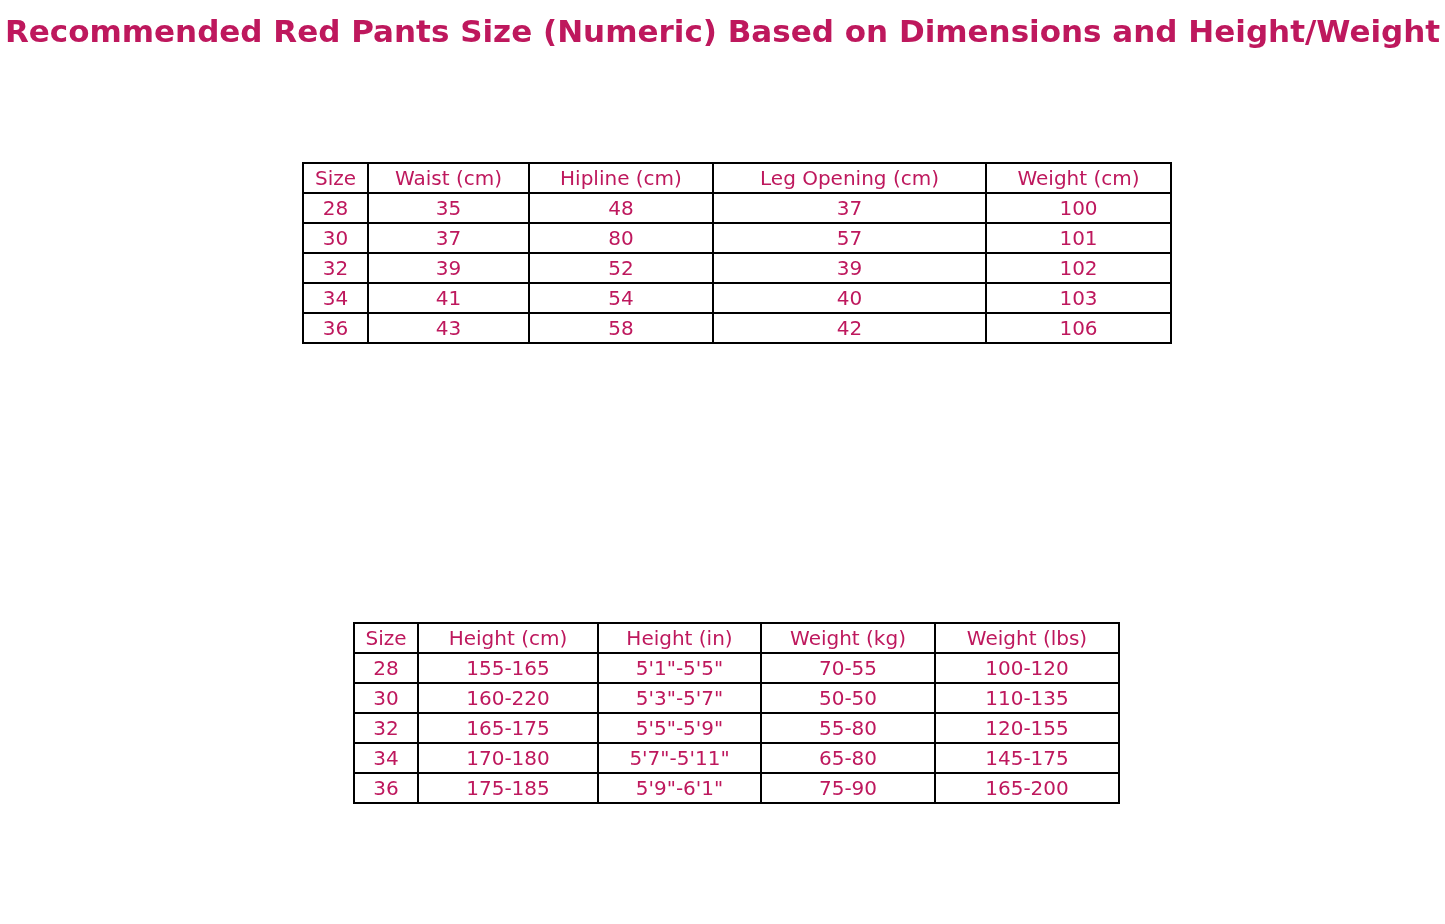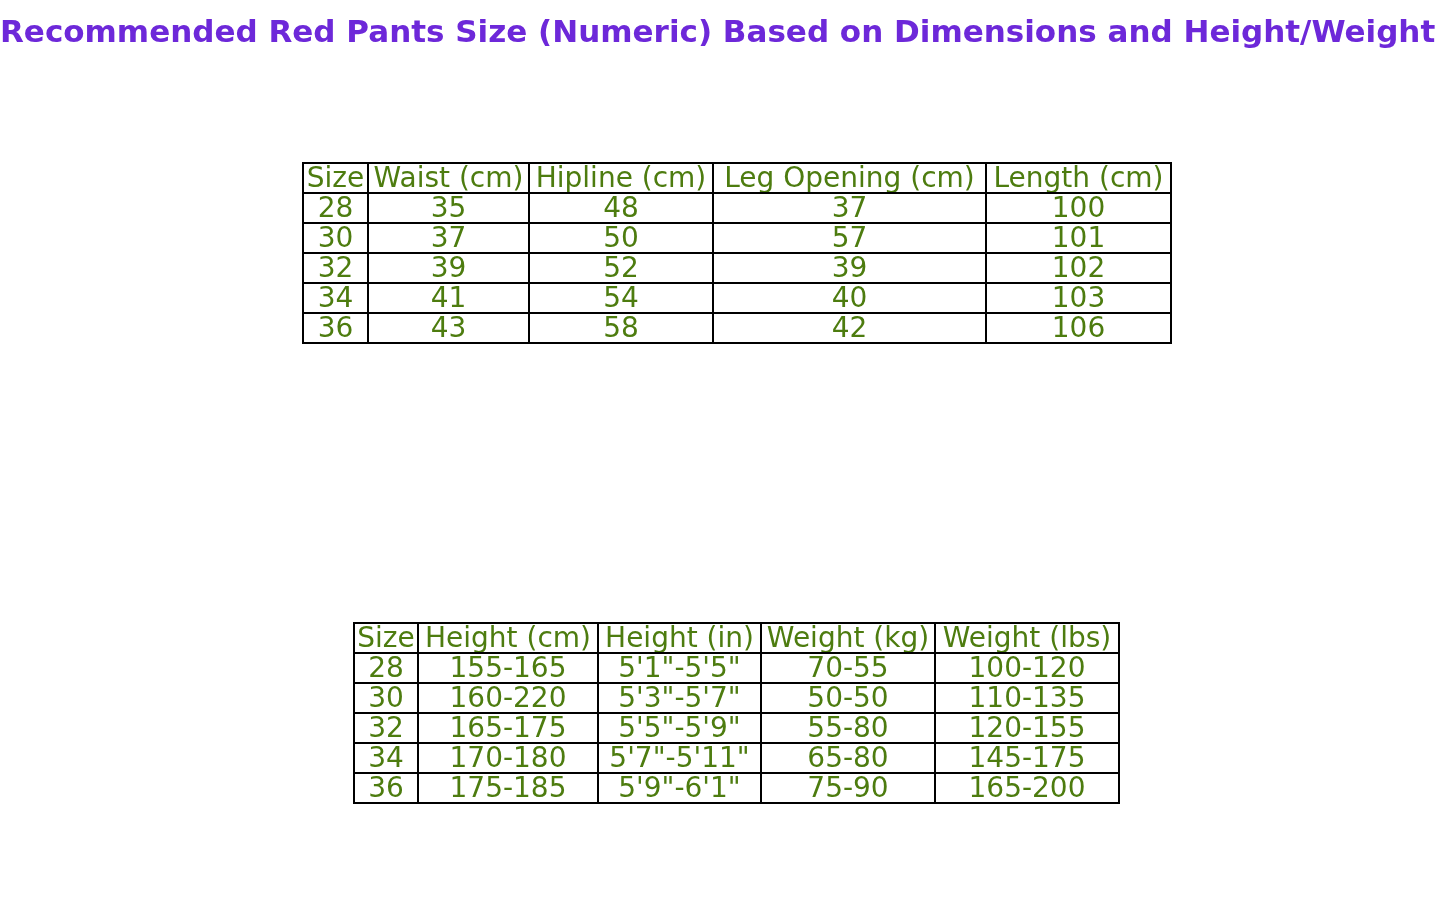--- a/index.html
+++ b/index.html
@@ -13,32 +13,32 @@
     position: relative;
     overflow: hidden;
     font-family: "DejaVu Sans", sans-serif;
   }
   .figure-title {
     position: absolute;
     top: 13px;
     left: 0;
     width: 100%;
     margin: 0;
-    text-align: left;
+    text-align: center;
     font-size: 31px;
     font-weight: bold;
-    color: #6d28d9;
+    color: #be185d;
     white-space: nowrap;
   }
   table.data-table {
     position: absolute;
     border-collapse: collapse;
     table-layout: fixed;
-    color: #4d7c0f;
-    font-size: 28px;
+    color: #be185d;
+    font-size: 20px;
     background: #ffffff;
     padding-left: 46px;
   }
   table.data-table th,
   table.data-table td {
     border: 2px solid #000000;
     padding: 0;
     margin: 0;
     text-align: center;
     vertical-align: middle;
@@ -70,35 +70,35 @@
         <col style="width: 184px;">
         <col style="width: 273px;">
         <col style="width: 185px;">
       </colgroup>
       <thead>
         <tr>
           <th>Size</th>
           <th>Waist (cm)</th>
           <th>Hipline (cm)</th>
           <th>Leg Opening (cm)</th>
-          <th>Length (cm)</th>
+          <th>Weight (cm)</th>
         </tr>
       </thead>
       <tbody>
         <tr>
           <td>28</td>
           <td>35</td>
           <td>48</td>
           <td>37</td>
           <td>100</td>
         </tr>
         <tr>
           <td>30</td>
           <td>37</td>
-          <td>50</td>
+          <td>80</td>
           <td>57</td>
           <td>101</td>
         </tr>
         <tr>
           <td>32</td>
           <td>39</td>
           <td>52</td>
           <td>39</td>
           <td>102</td>
         </tr>

